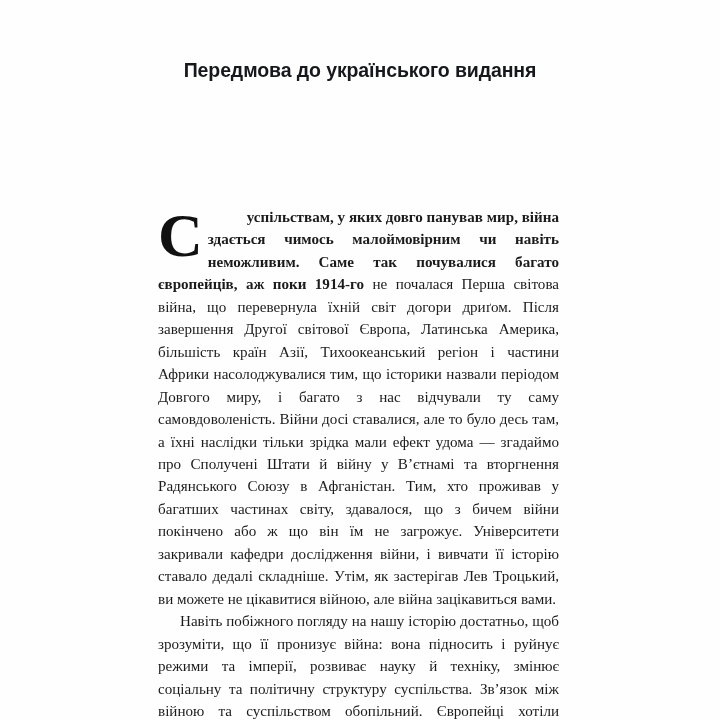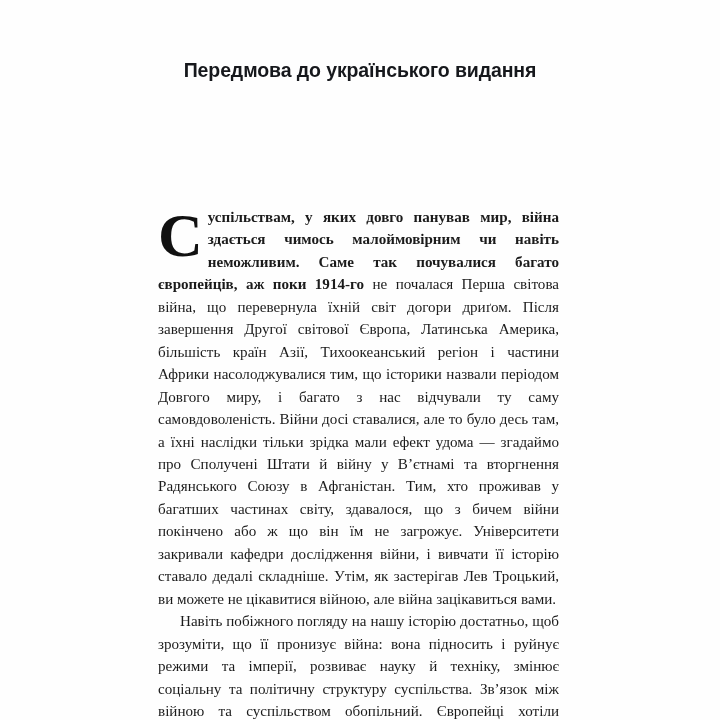--- a/index.html
+++ b/index.html
@@ -71,20 +71,21 @@
     font-size: 62px;
     line-height: 0.82;
     margin: 2px 5px 0 0;
     color: #111111;
     padding-top: 2px;
   }
 
   
   .lead-bold {
     font-weight: 700;
+    margin-left: 39px;
   }
 </style>
 </head>
 <body>
 
 <div class="page">
 
   <h1 class="chapter-title">Передмова до українського видання</h1>
 
   <div class="text-block">

